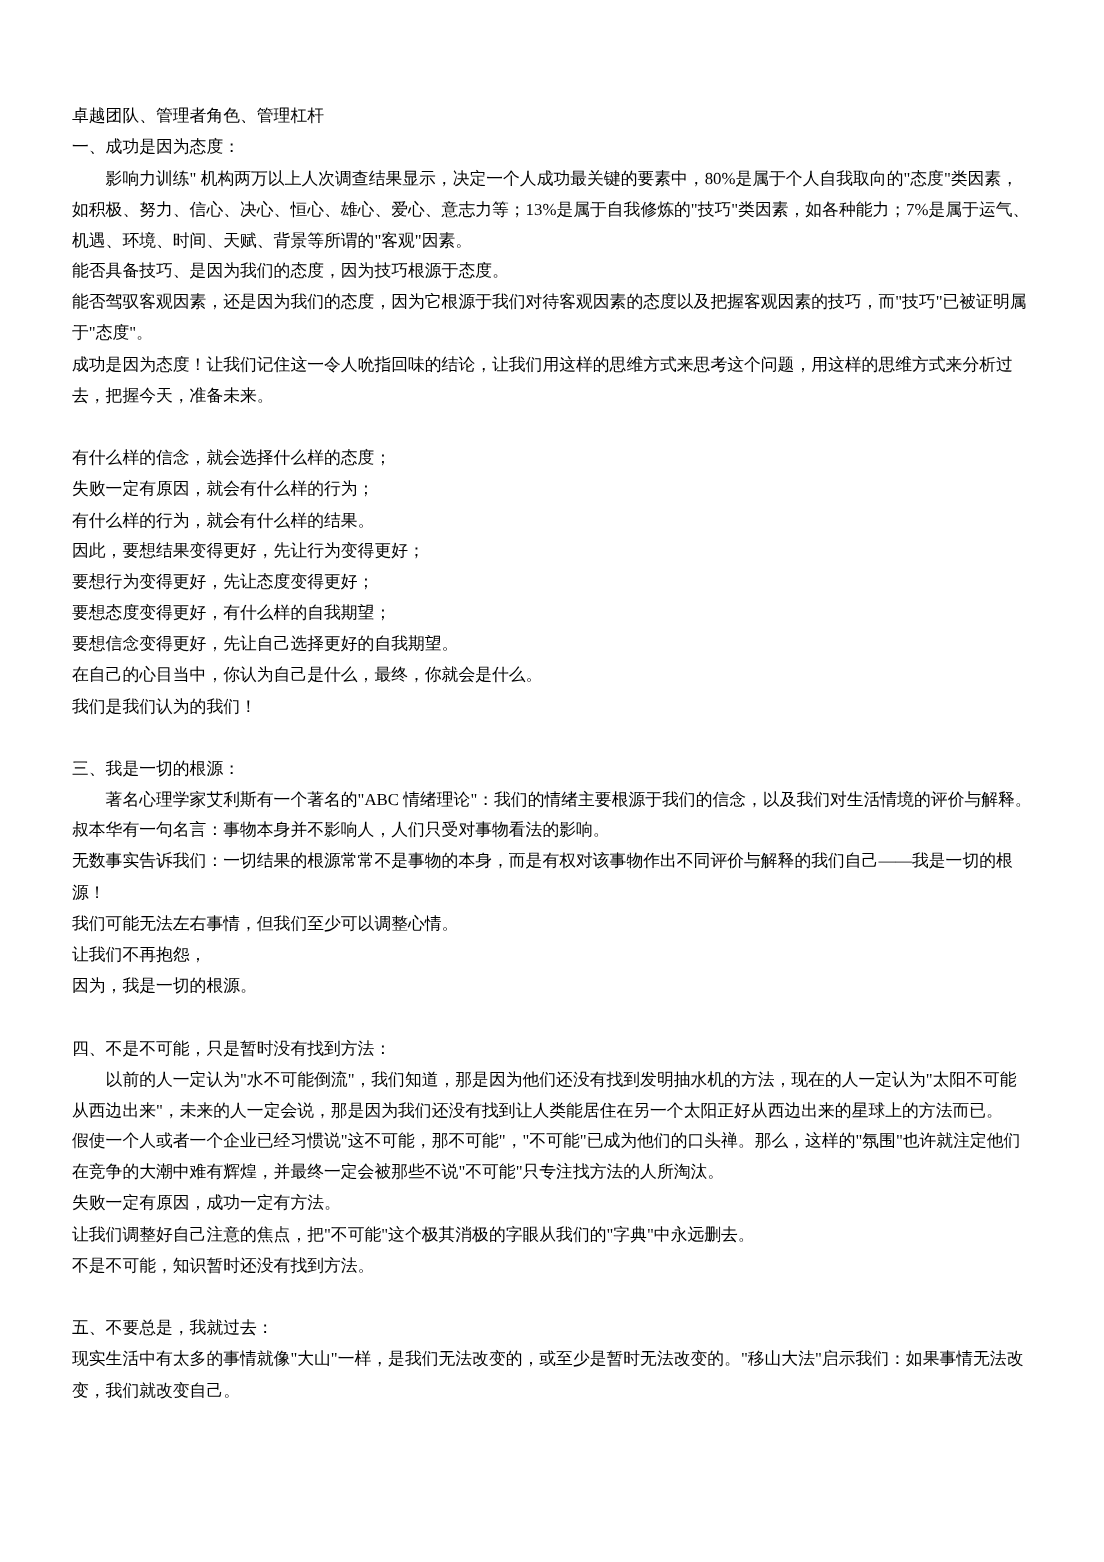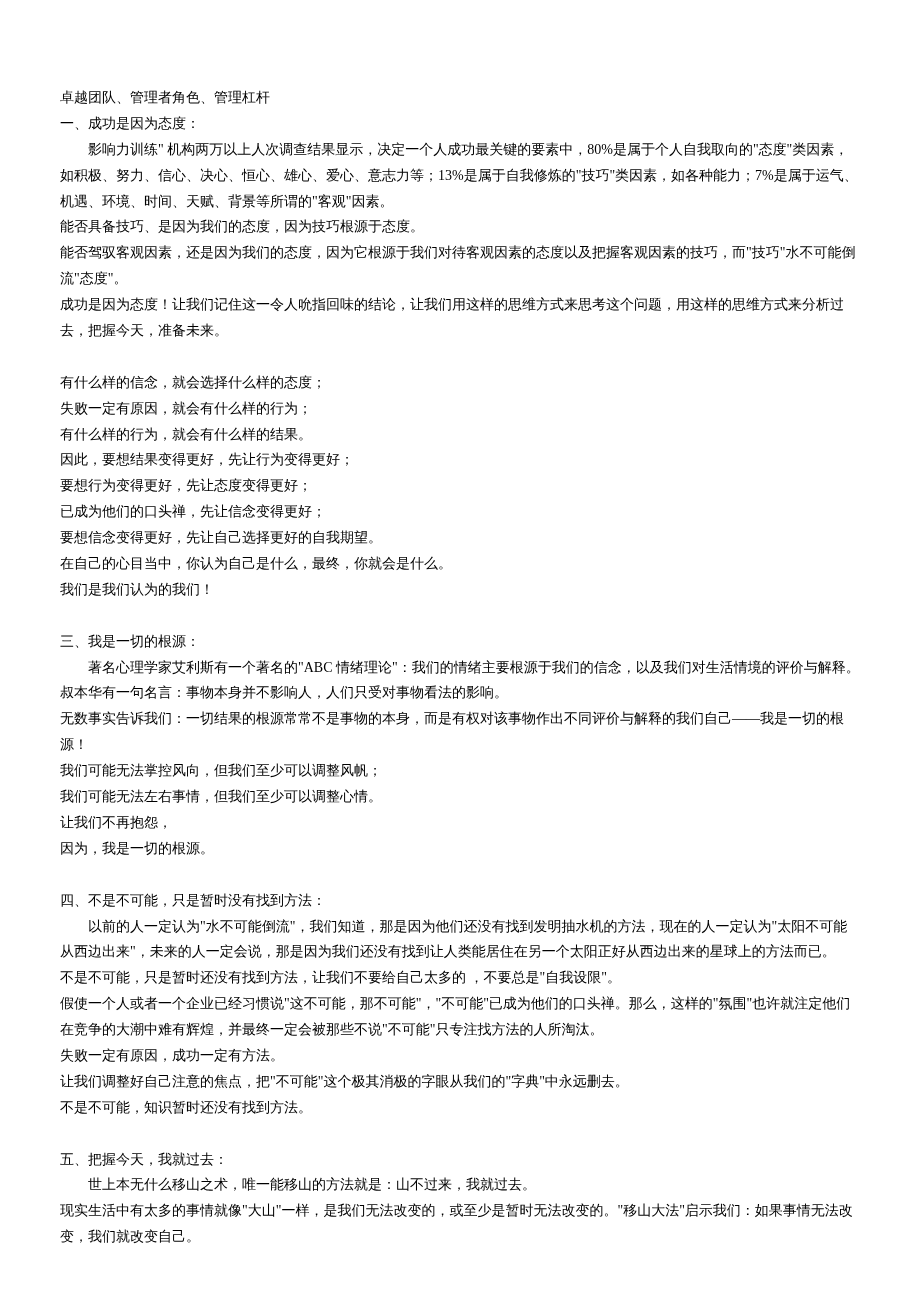--- a/index.html
+++ b/index.html
@@ -26,63 +26,60 @@
   </style>
 </head>
 <body>
 
 <div class="para">卓越团队、管理者角色、管理杠杆</div>
 
 <div>
   <div class="para">一、成功是因为态度：</div>
   <div class="para indent">影响力训练" 机构两万以上人次调查结果显示，决定一个人成功最关键的要素中，80%是属于个人自我取向的"态度"类因素，如积极、努力、信心、决心、恒心、雄心、爱心、意志力等；13%是属于自我修炼的"技巧"类因素，如各种能力；7%是属于运气、机遇、环境、时间、天赋、背景等所谓的"客观"因素。</div>
   <div class="para">能否具备技巧、是因为我们的态度，因为技巧根源于态度。</div>
-  <div class="para">能否驾驭客观因素，还是因为我们的态度，因为它根源于我们对待客观因素的态度以及把握客观因素的技巧，而"技巧"水不可能倒流"态度"。</div>
+  <div class="para">能否驾驭客观因素，还是因为我们的态度，因为它根源于我们对待客观因素的态度以及把握客观因素的技巧，而"技巧"已被证明属于"态度"。</div>
   <div class="para">成功是因为态度！让我们记住这一令人吮指回味的结论，让我们用这样的思维方式来思考这个问题，用这样的思维方式来分析过去，把握今天，准备未来。</div>
 </div>
 
 <div class="blank"></div>
 
 <div>
   <div class="para">有什么样的信念，就会选择什么样的态度；</div>
   <div class="para">失败一定有原因，就会有什么样的行为；</div>
   <div class="para">有什么样的行为，就会有什么样的结果。</div>
   <div class="para">因此，要想结果变得更好，先让行为变得更好；</div>
   <div class="para">要想行为变得更好，先让态度变得更好；</div>
-  <div class="para">已成为他们的口头禅，先让信念变得更好；</div>
+  <div class="para">要想态度变得更好，有什么样的自我期望；</div>
   <div class="para">要想信念变得更好，先让自己选择更好的自我期望。</div>
   <div class="para">在自己的心目当中，你认为自己是什么，最终，你就会是什么。</div>
   <div class="para">我们是我们认为的我们！</div>
 </div>
 
 <div class="blank"></div>
 
 <div>
   <div class="para">三、我是一切的根源：</div>
   <div class="para indent">著名心理学家艾利斯有一个著名的"ABC 情绪理论"：我们的情绪主要根源于我们的信念，以及我们对生活情境的评价与解释。</div>
   <div class="para">叔本华有一句名言：事物本身并不影响人，人们只受对事物看法的影响。</div>
   <div class="para">无数事实告诉我们：一切结果的根源常常不是事物的本身，而是有权对该事物作出不同评价与解释的我们自己——我是一切的根源！</div>
-  <div class="para">我们可能无法掌控风向，但我们至少可以调整风帆；</div>
   <div class="para">我们可能无法左右事情，但我们至少可以调整心情。</div>
   <div class="para">让我们不再抱怨，</div>
   <div class="para">因为，我是一切的根源。</div>
 </div>
 
 <div class="blank"></div>
 
 <div>
   <div class="para">四、不是不可能，只是暂时没有找到方法：</div>
   <div class="para indent">以前的人一定认为"水不可能倒流"，我们知道，那是因为他们还没有找到发明抽水机的方法，现在的人一定认为"太阳不可能从西边出来"，未来的人一定会说，那是因为我们还没有找到让人类能居住在另一个太阳正好从西边出来的星球上的方法而已。</div>
-  <div class="para">不是不可能，只是暂时还没有找到方法，让我们不要给自己太多的 ，不要总是"自我设限"。</div>
   <div class="para">假使一个人或者一个企业已经习惯说"这不可能，那不可能"，"不可能"已成为他们的口头禅。那么，这样的"氛围"也许就注定他们在竞争的大潮中难有辉煌，并最终一定会被那些不说"不可能"只专注找方法的人所淘汰。</div>
   <div class="para">失败一定有原因，成功一定有方法。</div>
   <div class="para">让我们调整好自己注意的焦点，把"不可能"这个极其消极的字眼从我们的"字典"中永远删去。</div>
   <div class="para">不是不可能，知识暂时还没有找到方法。</div>
 </div>
 
 <div class="blank"></div>
 
 <div>
-  <div class="para">五、把握今天，我就过去：</div>
-  <div class="para indent">世上本无什么移山之术，唯一能移山的方法就是：山不过来，我就过去。</div>
+  <div class="para">五、不要总是，我就过去：</div>
   <div class="para">现实生活中有太多的事情就像"大山"一样，是我们无法改变的，或至少是暂时无法改变的。"移山大法"启示我们：如果事情无法改变，我们就改变自己。</div>
 
 </div>
 
 </body></html>

